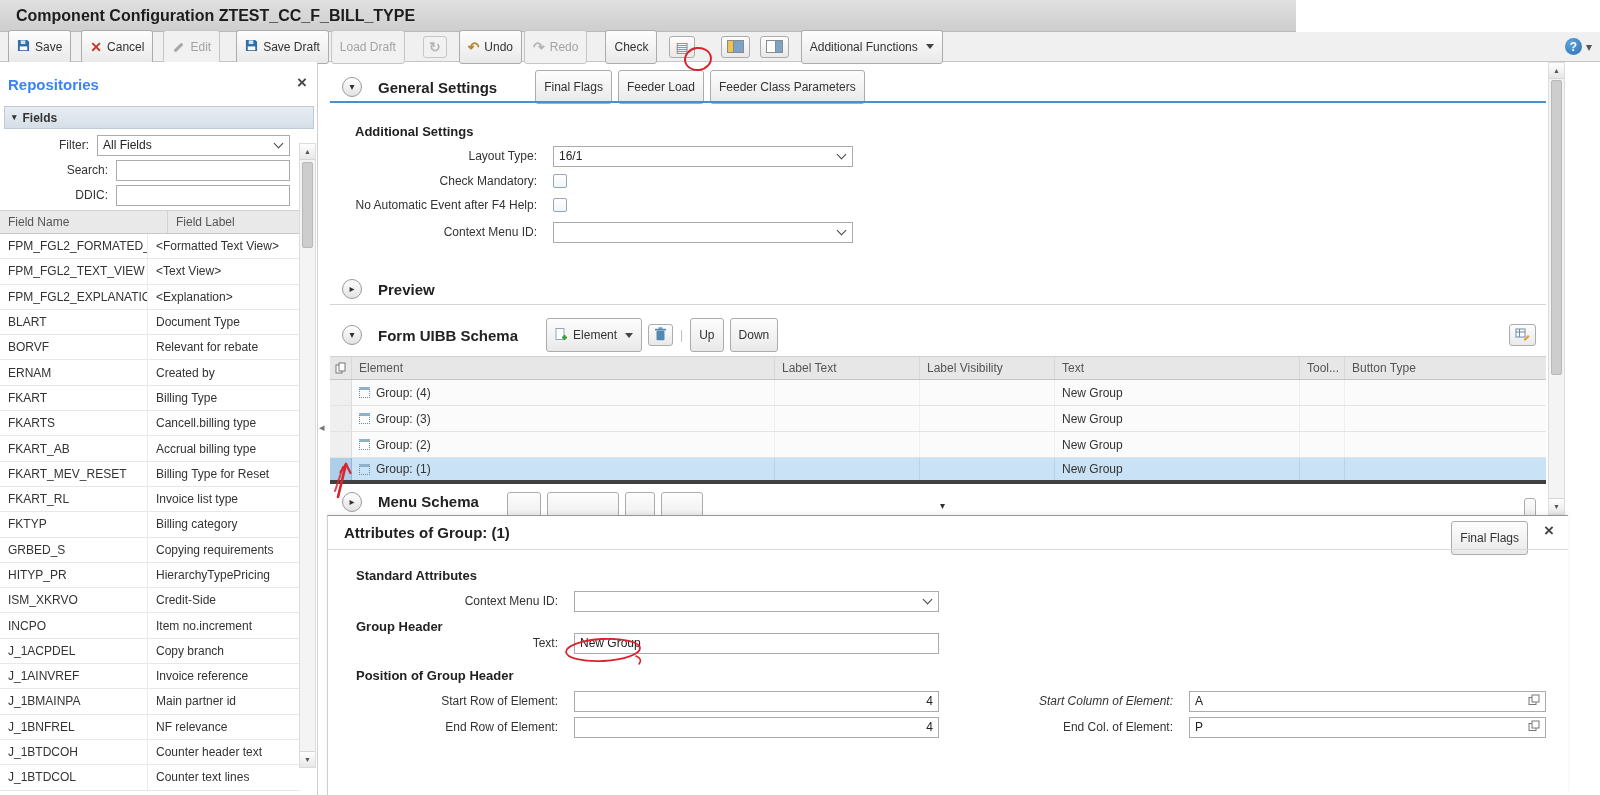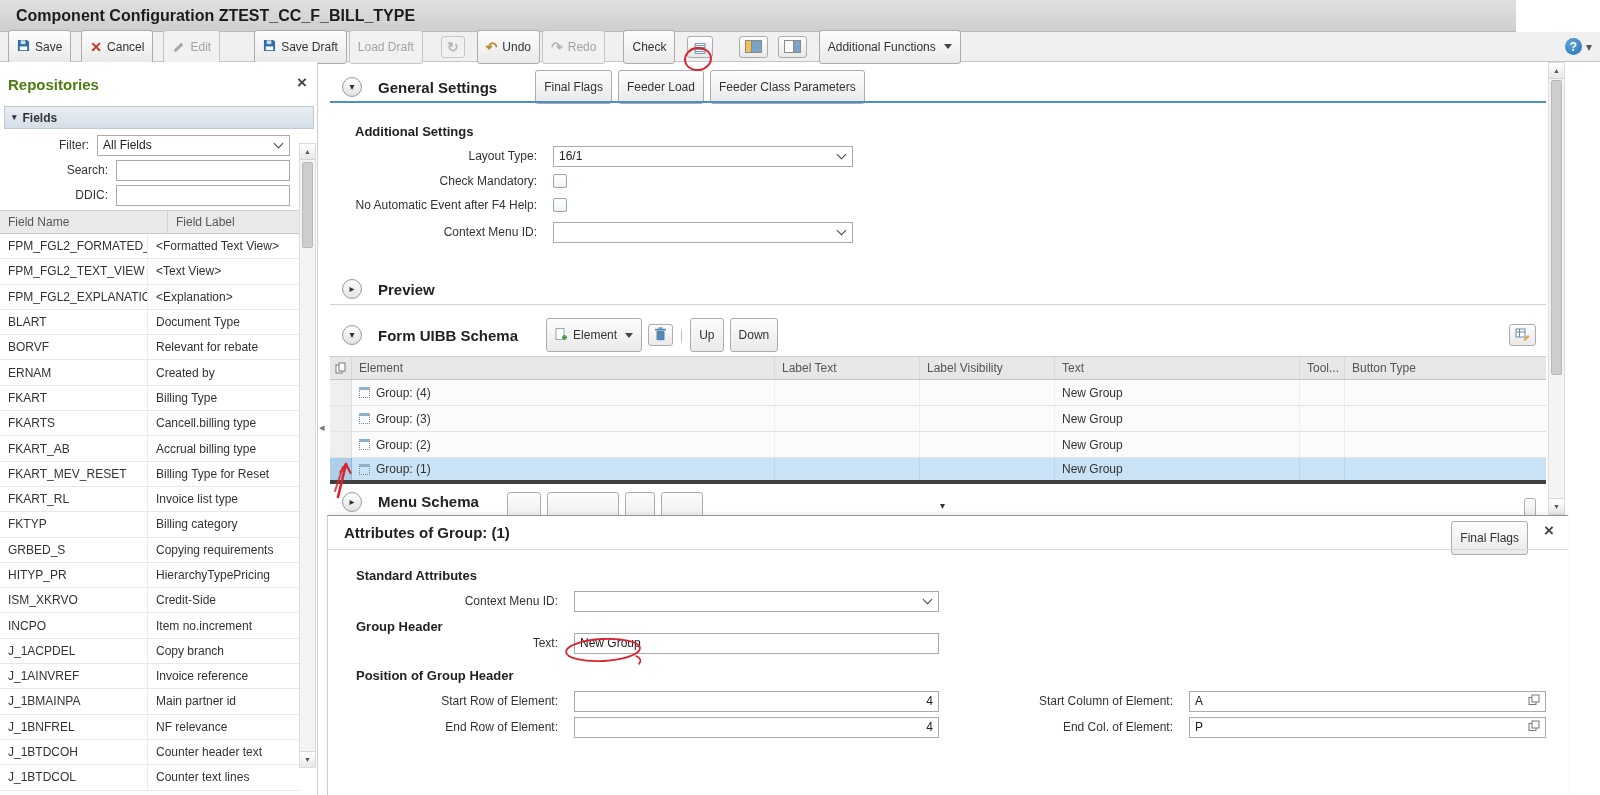--- a/index.html
+++ b/index.html
@@ -2,21 +2,21 @@
 <html><head>
 <meta charset="utf-8">
 <style>
   *{box-sizing:border-box;margin:0;padding:0;}
   html,body{background:#fff;}
   body{font-family:"Liberation Sans",sans-serif;font-size:12px;color:#333;}
   .root{position:relative;width:1600px;height:795px;background:#fff;overflow:hidden;}
   .abs{position:absolute;}
 
   
-  .titlebar{left:0;top:0;width:1516px;height:32px;background:linear-gradient(#e0e0e0,#cecece);border-bottom:1px solid #b9b9b9;display:flex;align-items:center;padding-left:16px;}
+  .titlebar{left:0;top:0;width:1296px;height:32px;background:linear-gradient(#e0e0e0,#cecece);border-bottom:1px solid #b9b9b9;display:flex;align-items:center;padding-left:16px;}
   .titlebar .t{font-size:16px;font-weight:bold;color:#1c1c1c;}
   .toolbar{left:0;top:32px;width:1600px;height:30px;background:#f0f0f0;border-bottom:1px solid #c6c6c6;display:flex;align-items:center;padding:0 8px;}
   .btn{display:inline-flex;align-items:center;gap:5px;height:22px;padding:16px 8px;background:linear-gradient(#fdfdfd,#e9e9e9);border:1px solid #acacac;border-radius:3px;font-size:12px;color:#333;white-space:nowrap;cursor:default;}
   .btn.disabled{color:#a3a3a3;border-color:#c6c6c6;background:#f1f1f1;}
   .btn.icononly{padding:0 5px;}
   .ico{line-height:1;display:inline-block;}
   .i-down::before{content:"▾";}
   .i-right::before{content:"▸";}
   .i-left::before{content:"◂";}
   .i-x::before{content:"×";font-weight:bold;}
@@ -42,21 +42,21 @@
   .chev{width:7px;height:7px;border-right:1.6px solid #444;border-bottom:1.6px solid #444;transform:rotate(45deg);margin:-3px 2px 0 auto;}
   .checkbox{width:14px;height:14px;border:1px solid #96a6b4;background:linear-gradient(#fff,#f0f3f5);border-radius:2px;}
   .tgl{width:20px;height:20px;border-radius:50%;border:1px solid #9a9a9a;background:linear-gradient(#ffffff,#e2e2e2);display:flex;align-items:center;justify-content:center;font-size:10px;color:#333;flex:0 0 auto;}
   .sec-title{font-size:15px;font-weight:bold;color:#222;}
   .sub-title{font-size:13px;font-weight:bold;color:#222;}
   .flabel{text-align:right;padding-right:8px;color:#333;}
   .vhelp{margin-left:auto;flex:0 0 auto;}
 
   
   .repo{left:0;top:62px;width:318px;height:733px;background:#fff;border-right:1px solid #cfcfcf;overflow:hidden;}
-  .repo-title{position:absolute;left:8px;top:14px;font-size:15px;font-weight:bold;color:#4d7c0f;}
+  .repo-title{position:absolute;left:8px;top:14px;font-size:15px;font-weight:bold;color:#3b82f6;}
   .repo-close{position:absolute;right:10px;top:12px;font-size:17px;font-weight:bold;color:#444;line-height:1;}
   .fields-bar{position:absolute;left:4px;top:44px;width:310px;height:23px;background:linear-gradient(#e8edf3,#d5dee7);border:1px solid #c0cad3;display:flex;align-items:center;gap:6px;padding:0 7px;font-weight:bold;color:#333;}
   .repo-row{position:absolute;display:flex;align-items:center;height:22px;}
   .repo-table-head{position:absolute;left:0;top:148px;width:300px;height:24px;display:flex;background:#e9e9e9;border-top:1px solid #d2d2d2;border-bottom:1px solid #c8c8c8;color:#555;}
   .repo-th{display:flex;align-items:center;padding-left:8px;}
   .repo-th.c1{width:168px;border-right:1px solid #d2d2d2;}
   .repo-th.c2{flex:1;}
   .repo-body{position:absolute;left:0;top:172px;width:300px;bottom:0;overflow:hidden;}
   .repo-tr{display:flex;height:25.3px;border-bottom:1px solid #e8e8e8;background:#fff;}
   .repo-td{display:flex;align-items:center;padding-left:8px;white-space:nowrap;overflow:hidden;}
@@ -114,21 +114,21 @@
       <span>Save</span>
     </div>
     <div class="btn" style="margin-left:10px;">
       <span class="cancel-x">✕</span>
       <span>Cancel</span>
     </div>
     <div class="btn disabled" style="margin-left:10px;">
       <span class="ico i-pencil"></span>
       <span>Edit</span>
     </div>
-    <div class="btn" style="margin-left:34px;">
+    <div class="btn" style="margin-left:16px;">
       <span class="ico"><svg width="13" height="13" viewBox="0 0 14 14">
             <path d="M1 1 h10 l2 2 v10 h-12 z" fill="#2f6fa7"></path>
             <rect x="3" y="8" width="8" height="4" fill="#fff"></rect>
             <rect x="4" y="1.5" width="5" height="4" fill="#cfe0ee"></rect>
           </svg></span>
       <span>Save Draft</span>
     </div>
     <div class="btn disabled" style="margin-left:2px;">
       <span>Load Draft</span>
     </div>
@@ -498,21 +498,21 @@
     <div class="attr-row" style="left:0;top:116px;">
       <div class="flabel" style="width:238px;">Text:</div>
       <input class="txt" style="width: 365px; margin-left: 8px;" value="New Group">
     </div>
 
     <div class="sub-title" style="position:absolute;left:28px;top:152px;">Position of Group Header</div>
 
     <div class="attr-row" style="left:0;top:174px;width:1241px;">
       <div class="flabel" style="width:238px;">Start Row of Element:</div>
       <input class="txt num" style="width: 365px; margin-left: 8px;" value="4">
-      <div class="flabel" style="width:238px;margin-left:4px;">Start Column of Element:</div>
+      <div class="flabel" style="width:238px;margin-left:4px;font-style:italic;">Start Column of Element:</div>
       <div class="txt" style="width:357px;margin-left:8px;display:flex;align-items:center;">
         <span>A</span>
         <span class="vhelp"><svg width="12" height="12" viewBox="0 0 12 12">
               <rect x="1" y="3.5" width="7" height="7" fill="#fff" stroke="#777"></rect>
               <rect x="4" y="1" width="7" height="7" fill="#fff" stroke="#777"></rect>
             </svg></span>
       </div>
     </div>
 
     <div class="attr-row" style="left:0;top:200px;width:1241px;">

